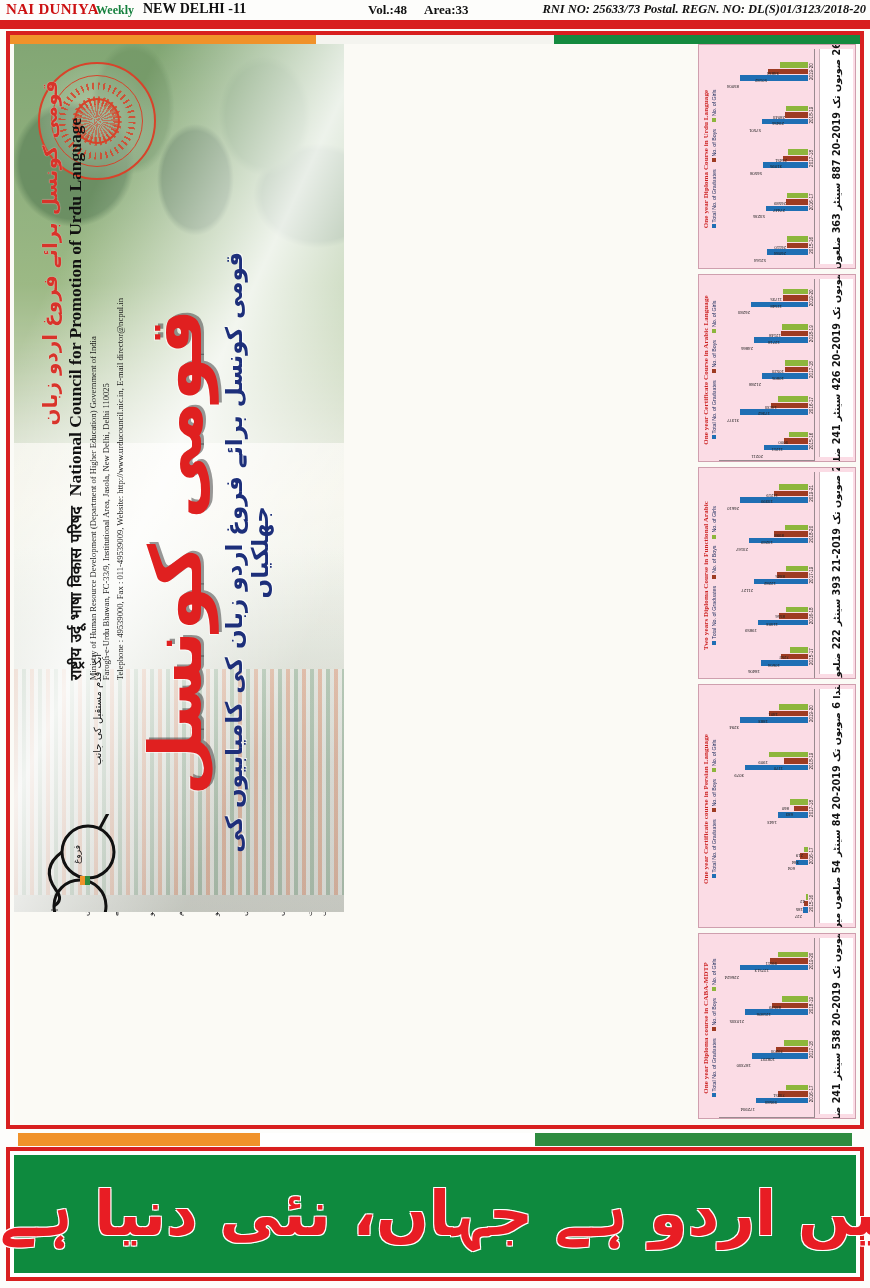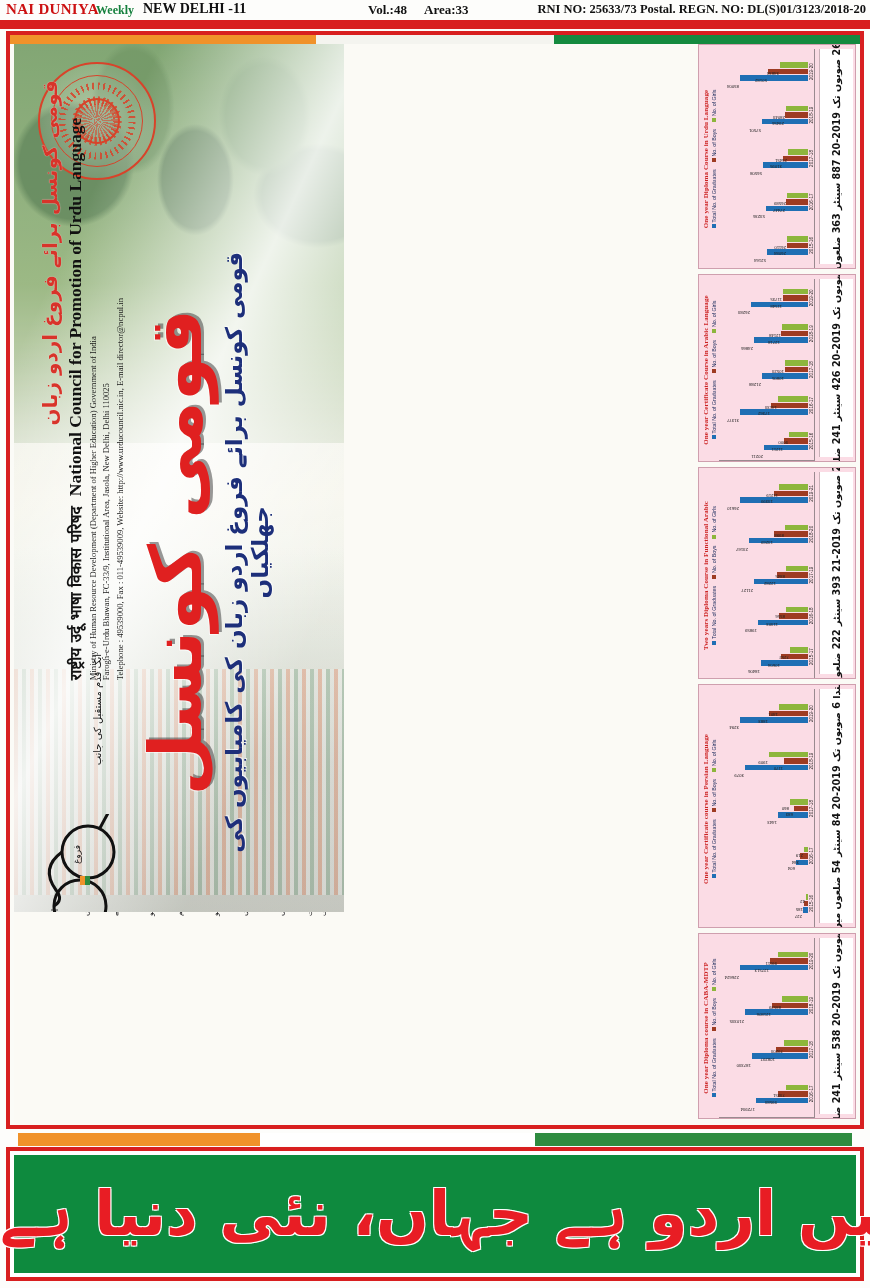--- a/index.html
+++ b/index.html
@@ -41,20 +41,21 @@
     color: #111; font-weight: bold; font-size: 13px;
   }
   .mh-issue {
     position: absolute; left: 424px; top: 2px;
     color: #111; font-weight: bold; font-size: 13px;
   }
   .mh-rni {
     position: absolute; right: 4px; top: 2px;
     color: #111; font-weight: bold; font-size: 12.5px;
     white-space: nowrap;
+    font-style: italic;
   }
   .red-rule {
     position: absolute; left: 0; top: 20px;
     width: 870px; height: 9px; background: #d81f1f;
   }
 
   
   .page-frame {
     position: absolute; left: 6px; top: 31px;
     width: 858px; height: 1098px;

